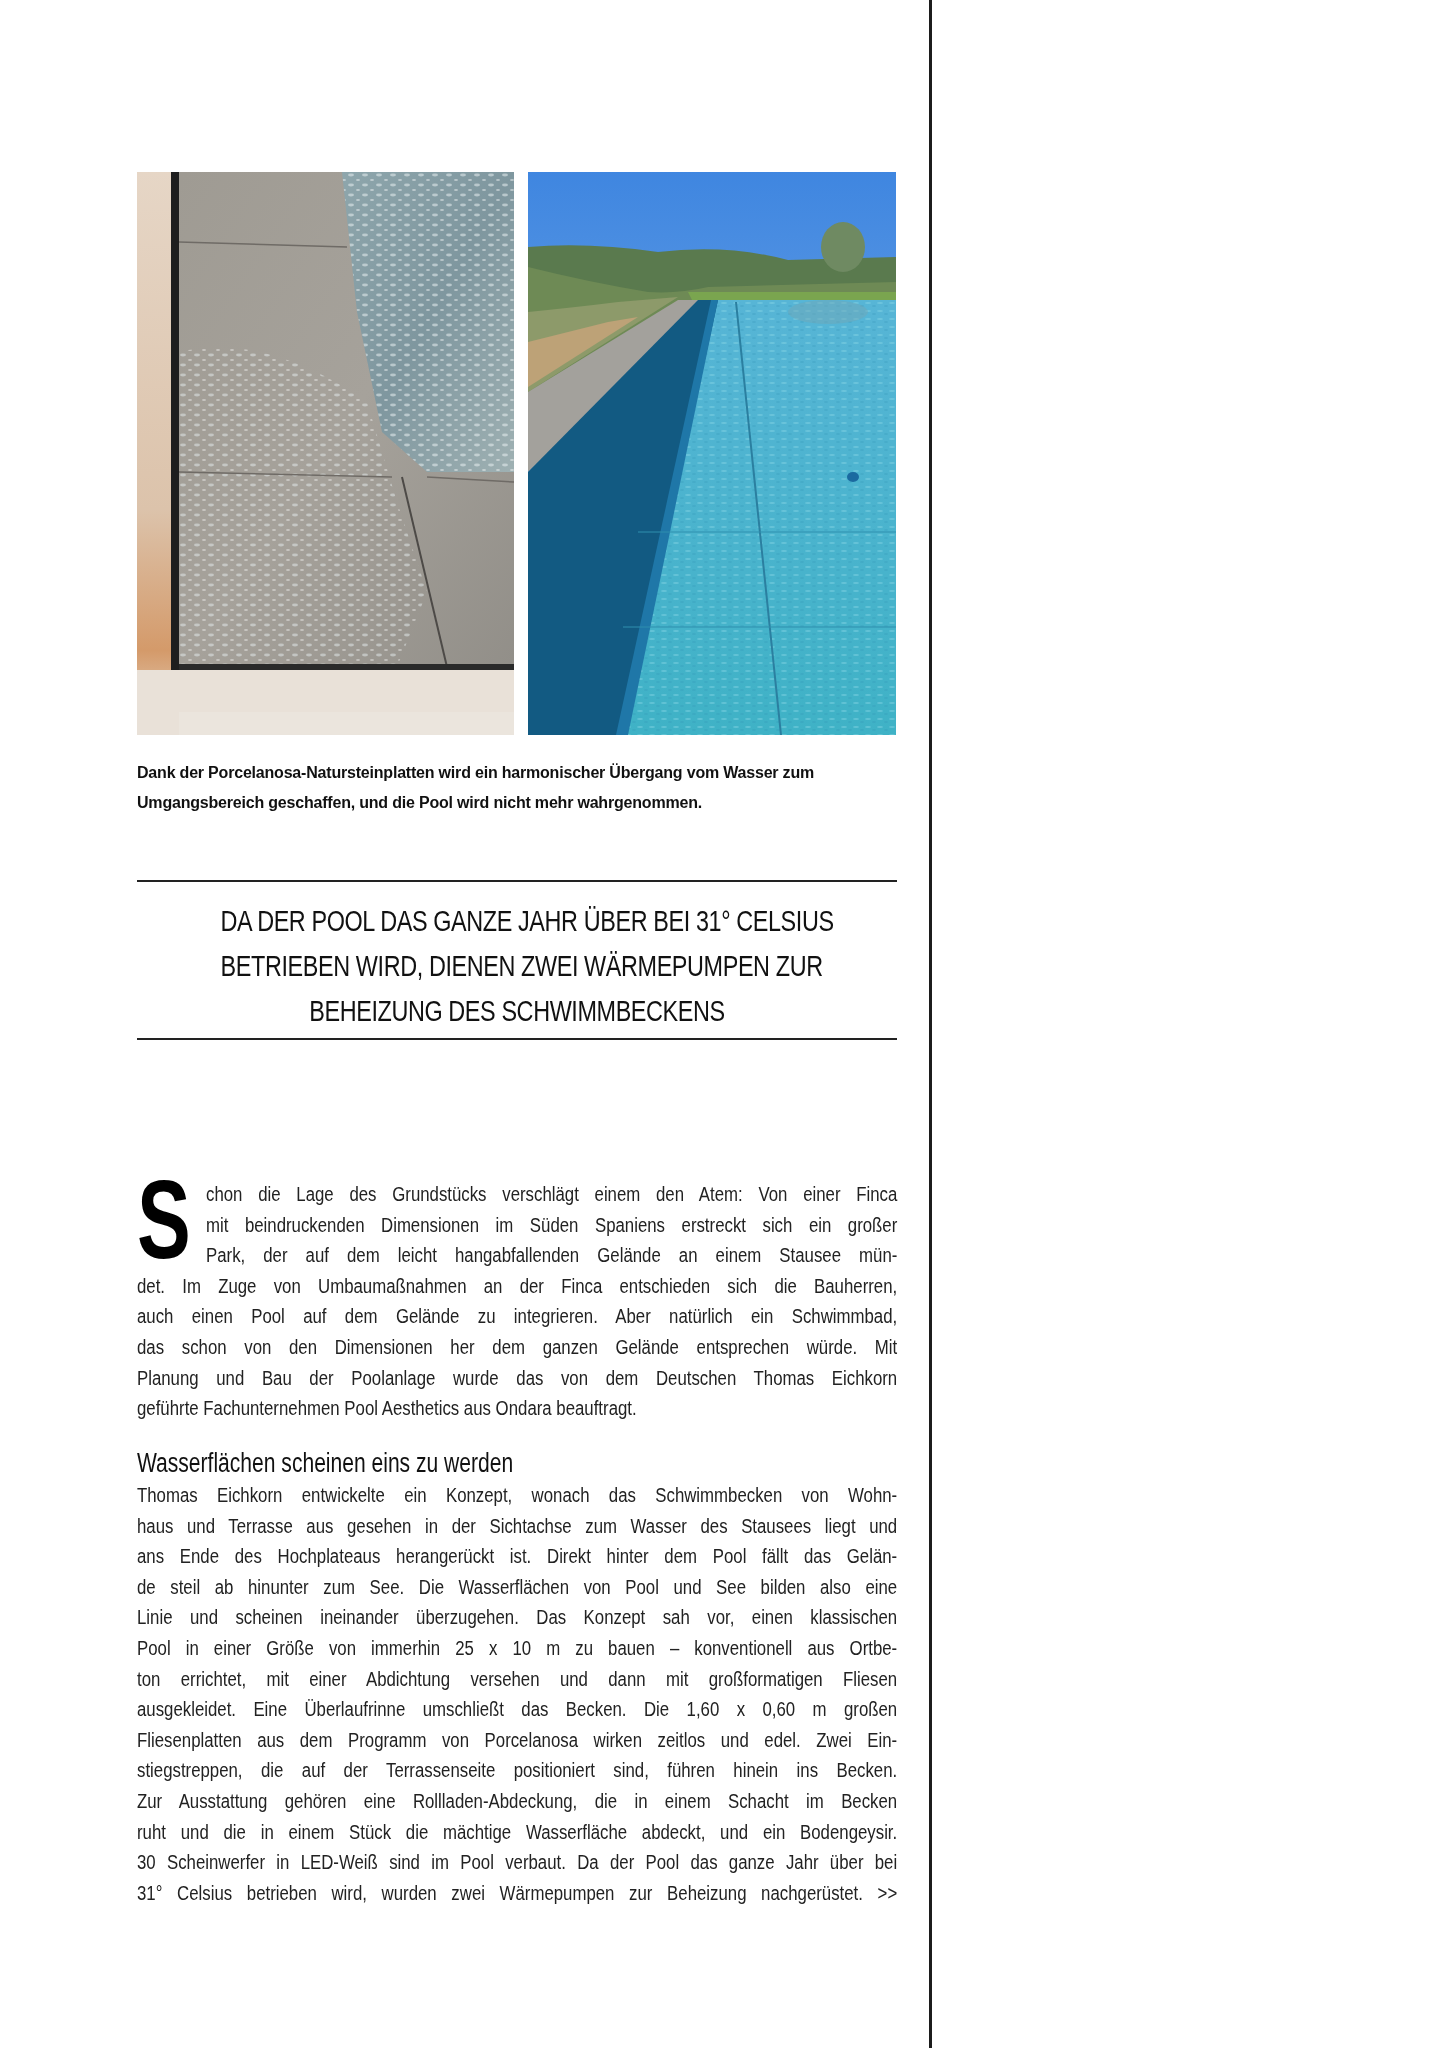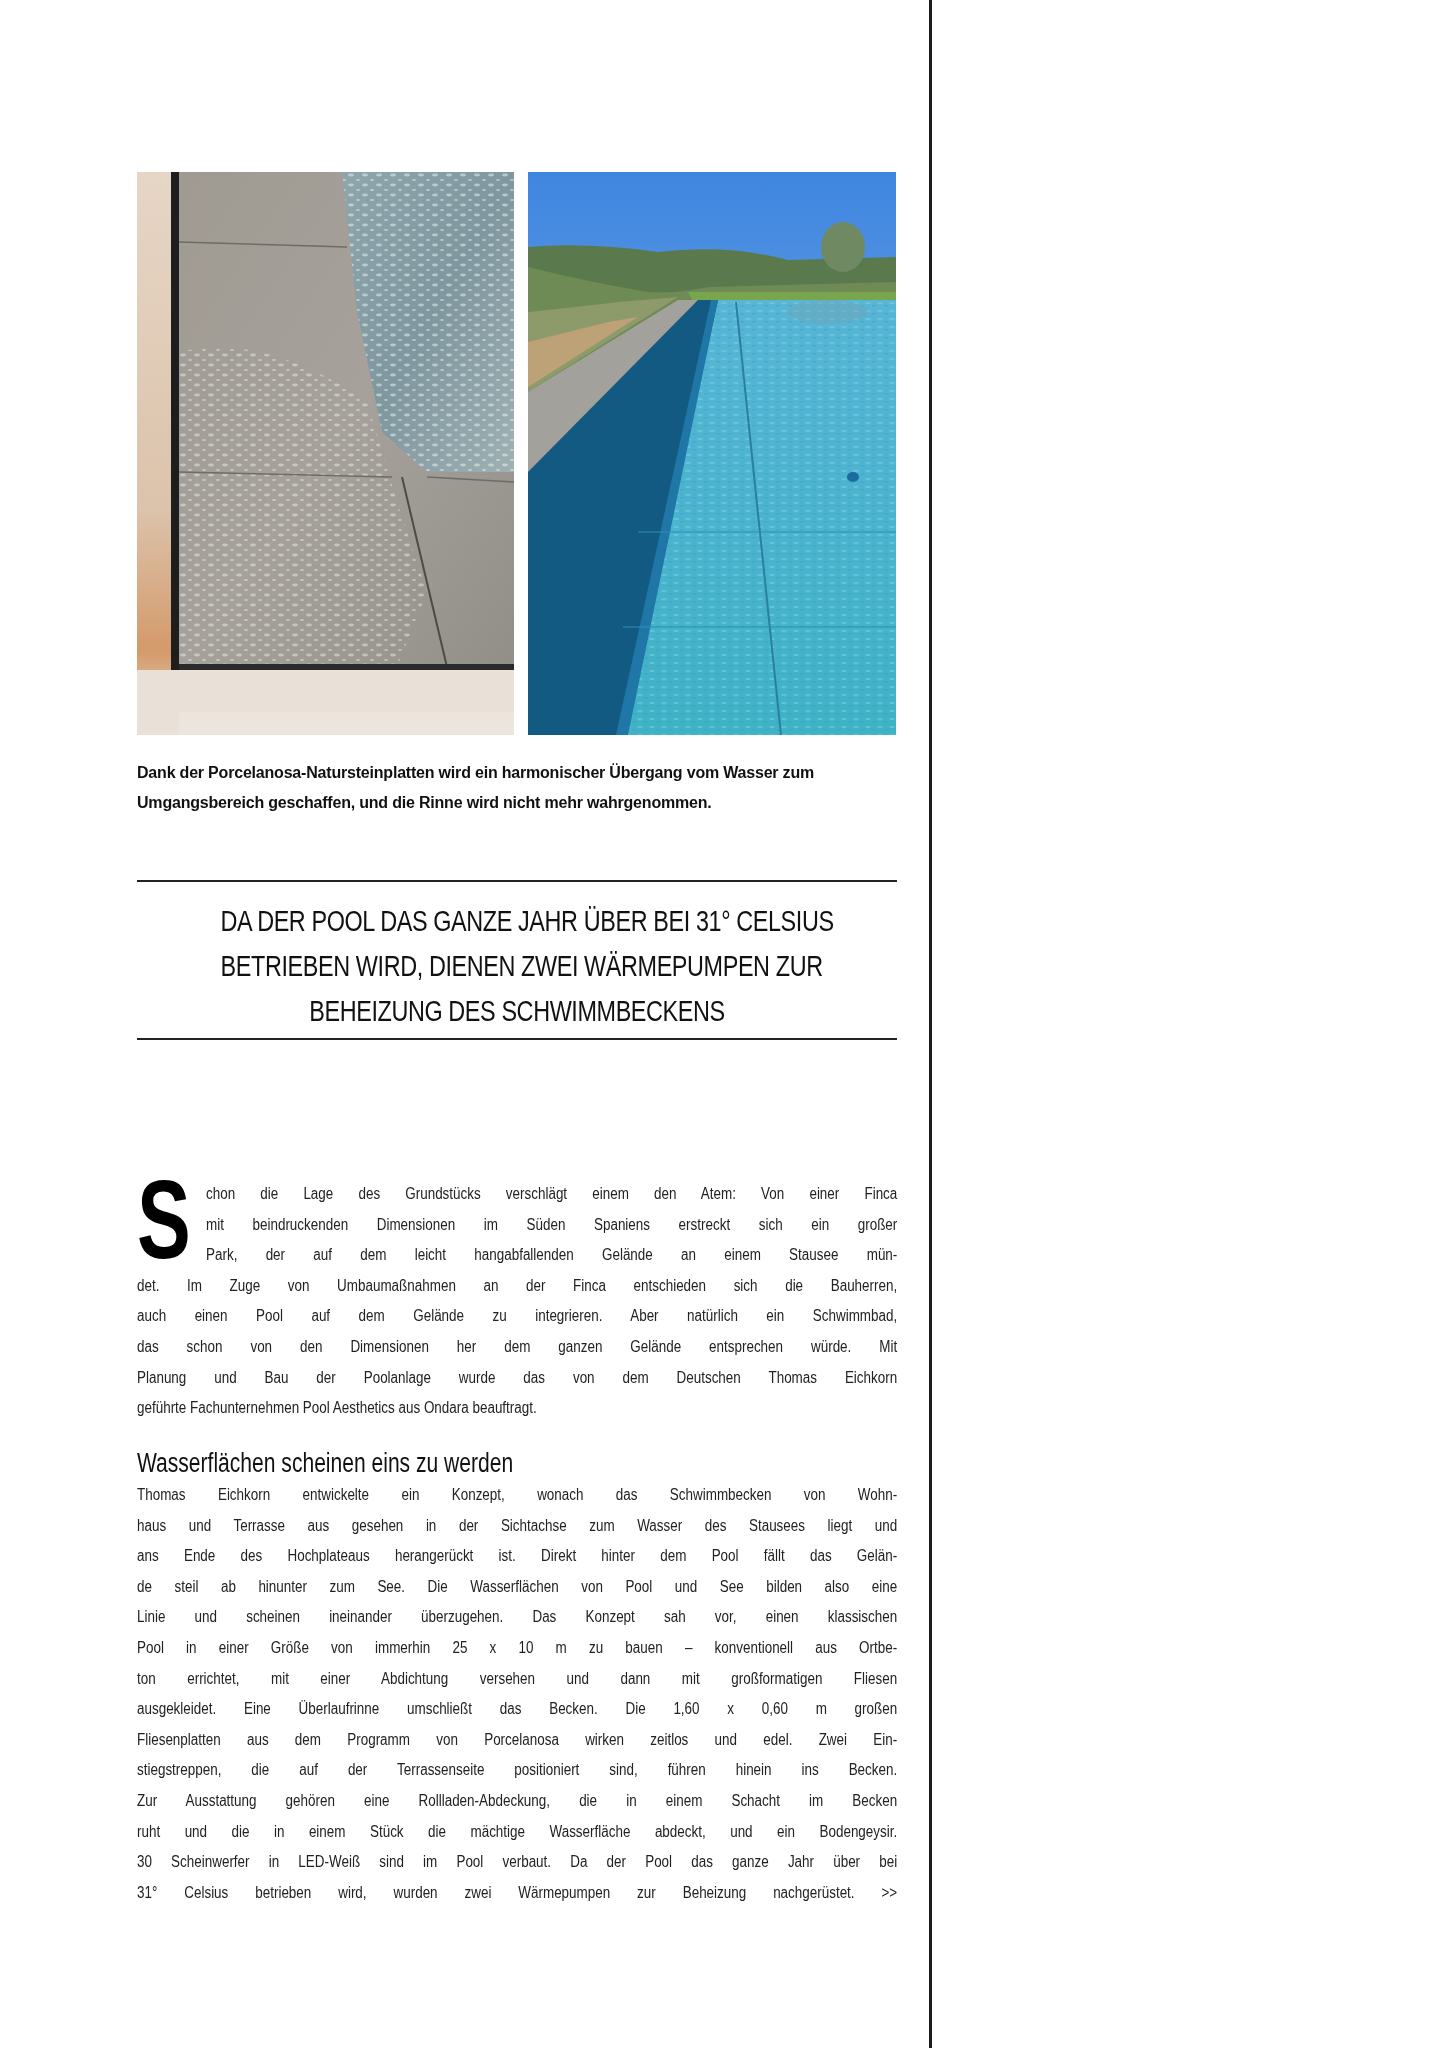--- a/index.html
+++ b/index.html
@@ -18,21 +18,21 @@
   .caption .line { display:block; white-space:nowrap; transform-origin:left center; }
 
   .pull { position:absolute; left:137px; top:880px; width:760px; height:140px; }
   .pull .rule { position:absolute; left:0; width:760px; height:2px; background:#222; }
   .pull .rule.top { top:0; }
   .pull .rule.bottom { top:158px; }
   .pull .qlines { position:absolute; top:18px; left:0; width:760px; text-align:center; }
   .pull .qline { display:block; font-size:30px; line-height:45px; color:#111; letter-spacing:-0.5px;
     transform:scaleX(0.78); transform-origin:center center; white-space:nowrap; }
 
-  .body-text { position:absolute; left:137px; width:760px; font-size:16px; color:#222; }
+  .body-text { position:absolute; left:137px; width:760px; font-size:20px; color:#222; }
   .body-text .line { display:block; height:30.6px; line-height:30.6px; white-space:nowrap;
     transform:scaleX(0.84); transform-origin:left center; width:905px; text-align:justify; text-align-last:justify; }
   .body-text .line.last { text-align-last:left; }
   .body-text .line.indent { margin-left:69px; width:823px; }
 
   #intro { top:1179px; }
   .dropcap { position:absolute; left:137px; top:1170px; font-size:112px; font-weight:bold; line-height:100px;
     color:#000; transform:scaleX(0.72); transform-origin:left top; font-family:"Liberation Sans", sans-serif; }
 
   .subhead { position:absolute; left:137px; top:1446px; font-size:27px; color:#111; white-space:nowrap;
@@ -116,21 +116,21 @@
     <line x1="208" y1="130" x2="253" y2="563" stroke="#2b7fa0" stroke-width="2"></line>
     <line x1="110" y1="360" x2="368" y2="360" stroke="#2f8fae" stroke-width="1"></line>
     <line x1="95" y1="455" x2="368" y2="455" stroke="#2f8fae" stroke-width="1"></line>
     <ellipse cx="325" cy="305" rx="6" ry="5" fill="#1b6aa0"></ellipse>
     <ellipse cx="300" cy="140" rx="40" ry="12" fill="#6fa8b8" opacity="0.5"></ellipse>
   </svg>
 </div>
 
 <div class="caption">
   <span class="line">Dank der Porcelanosa-Natursteinplatten wird ein harmonischer Übergang vom Wasser zum</span>
-  <span class="line">Umgangsbereich geschaffen, und die Rinne wird nicht mehr wahrgenommen.</span>
+  <span class="line">Umgangsbereich geschaffen, und die Pool wird nicht mehr wahrgenommen.</span>
 </div>
 
 <div class="pull">
   <div class="rule top"></div>
   <div class="qlines">
     <span class="qline">DA DER POOL DAS GANZE JAHR ÜBER BEI 31° CELSIUS</span>
     <span class="qline">BETRIEBEN WIRD, DIENEN ZWEI WÄRMEPUMPEN ZUR</span>
     <span class="qline">BEHEIZUNG DES SCHWIMMBECKENS</span>
   </div>
   <div class="rule bottom"></div>

